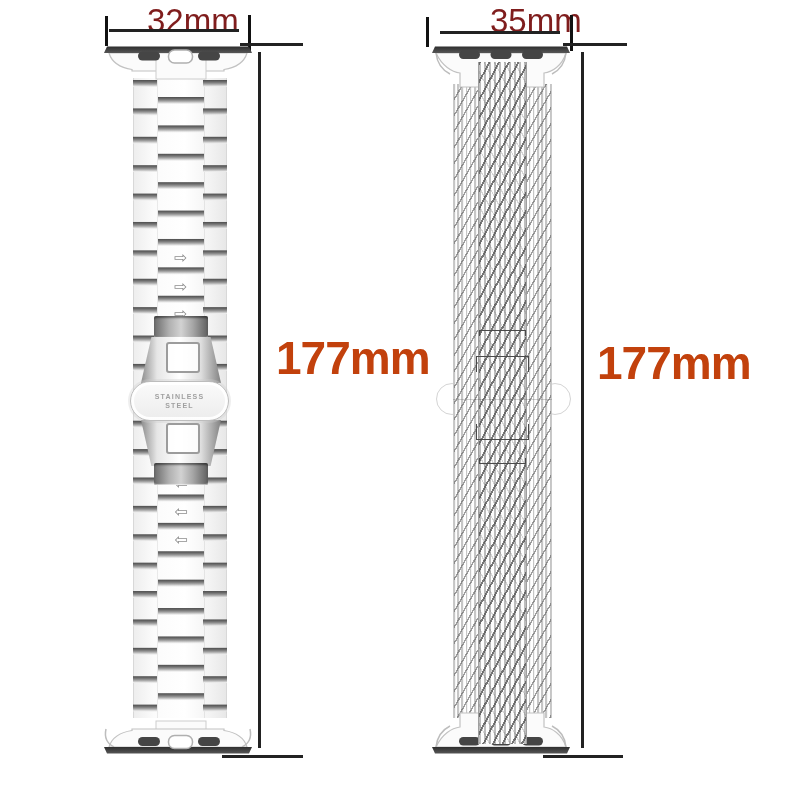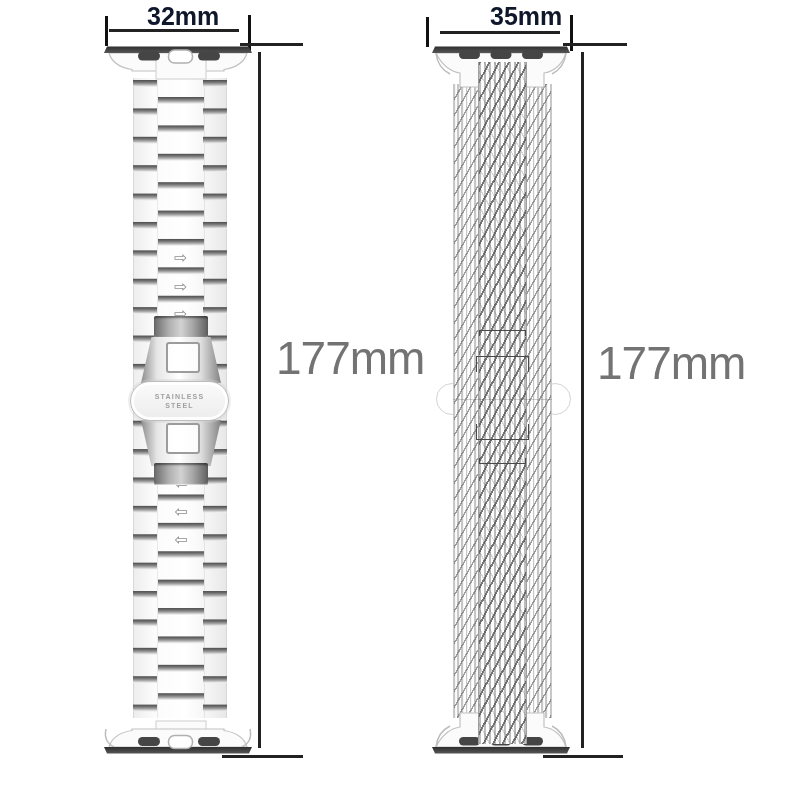--- a/index.html
+++ b/index.html
@@ -5,25 +5,25 @@
   html,body{margin:0;padding:0;background:#ffffff;}
   #canvas{
     position:relative;width:800px;height:800px;background:#ffffff;overflow:hidden;
     font-family:"Liberation Sans",sans-serif;
   }
   
   .dim-line-h{position:absolute;height:3px;background:#222;}
   .dim-line-v{position:absolute;width:3px;background:#222;}
   .dim-tick{position:absolute;width:3px;background:#111;}
   .width-label{
-    position:absolute;font-size:25px;font-weight:bold;color:#0f172a;
+    position:absolute;font-size:33px;font-weight:normal;color:#7f1d1d;
     letter-spacing:0px;white-space:nowrap;
   }
   .length-label{
-    position:absolute;font-size:46px;font-weight:normal;color:#737373;
+    position:absolute;font-size:46px;font-weight:bold;color:#c2410c;
     letter-spacing:-1px;white-space:nowrap;
   }
   
   .band-left{
     position:absolute;left:133px;top:78px;width:94px;height:640px;
     background:linear-gradient(90deg,#ededed,#fbfbfb 22%,#ffffff 55%,#f3f3f3 82%,#e7e7e7);
     box-shadow:inset 1px 0 0 #d8d8d8, inset -1px 0 0 #d8d8d8;
     z-index:1;
   }
   .link-col{position:absolute;top:0;bottom:0;background-repeat:repeat-y;

